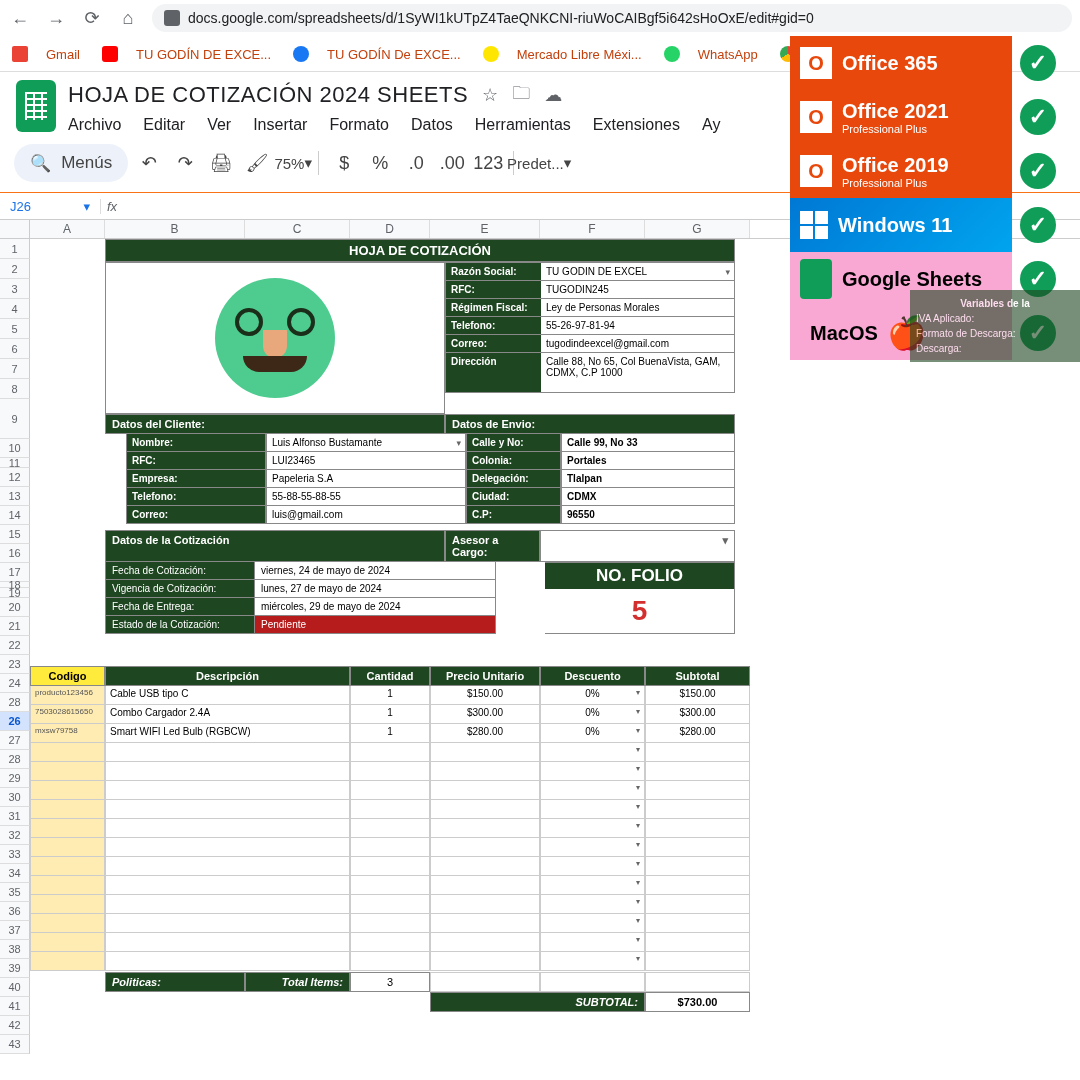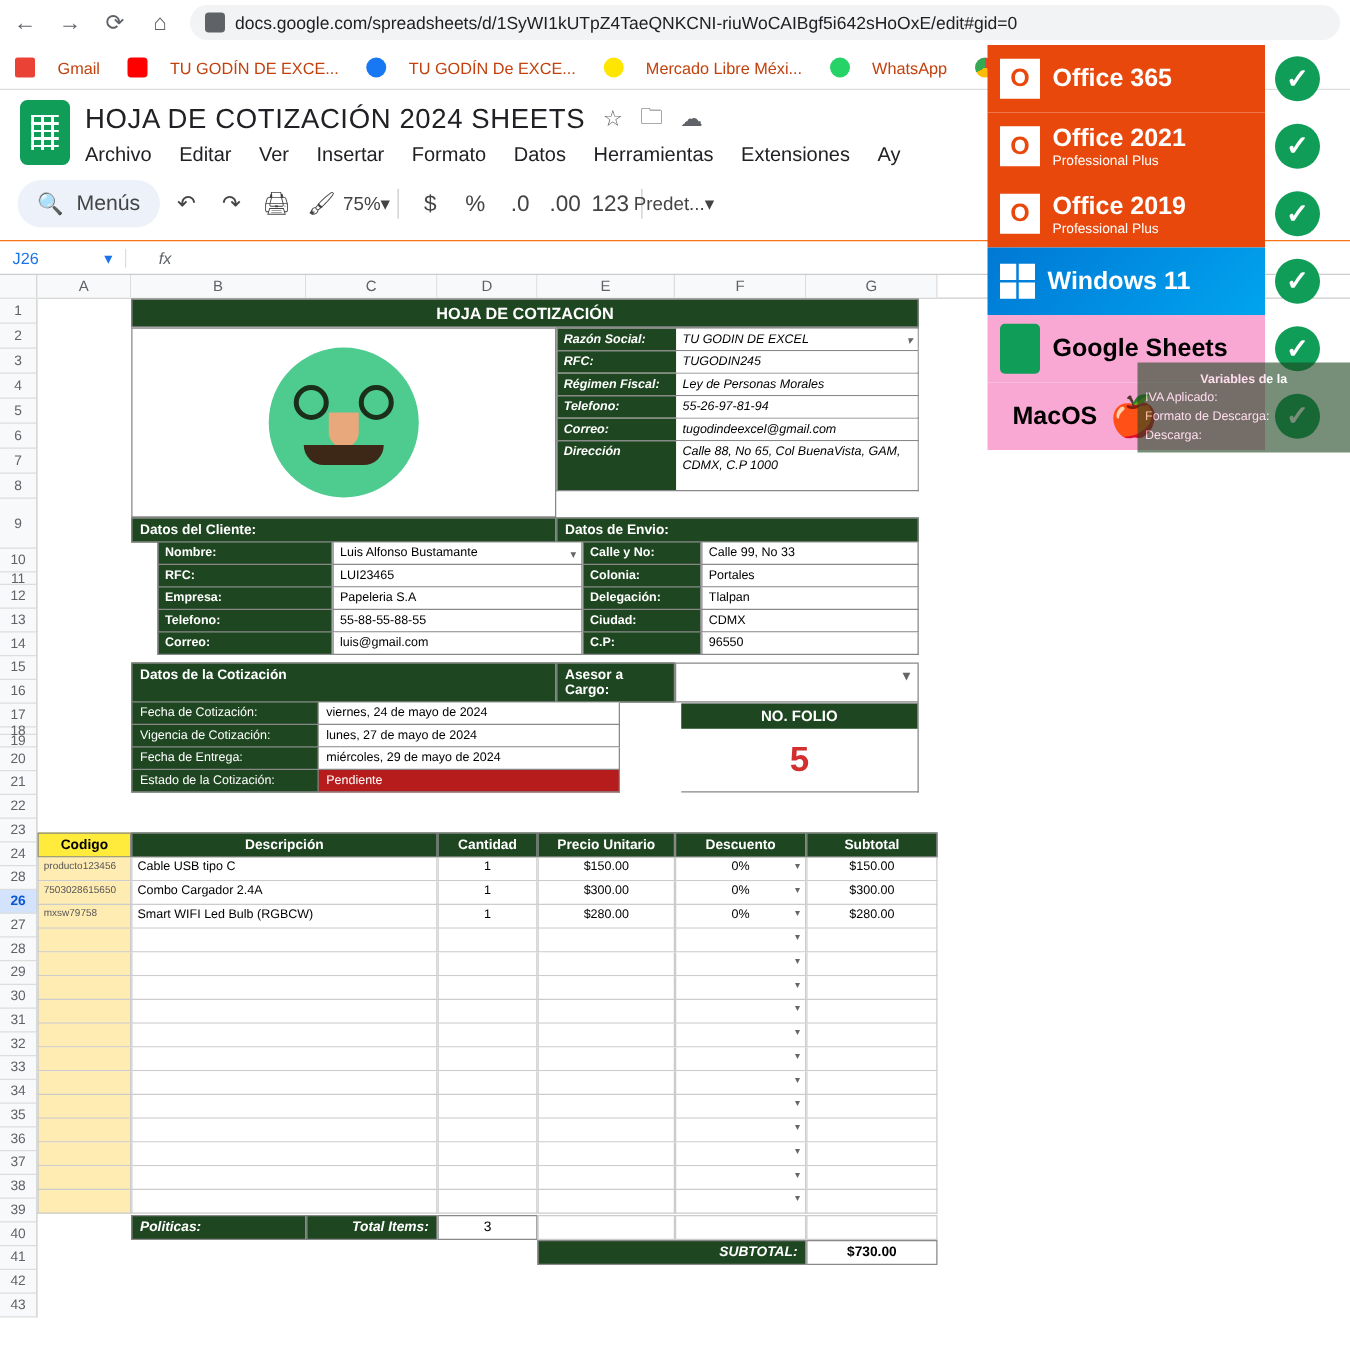--- a/index.html
+++ b/index.html
@@ -33,65 +33,65 @@
   .menu-item { cursor:pointer;}
 
   .toolbar { display:flex; align-items:center; gap:6px; padding: 10px 14px; }
   .tool-pill { background:#edf2fa; border-radius:22px; height:38px; display:flex; align-items:center; padding:0 16px; gap:10px; font-size:17px; color:#444;}
   .tool-btn { width:30px; height:30px; display:flex; align-items:center; justify-content:center; color:#444; font-size:18px;}
   .tool-sep { width:1px; height:24px; background:#ccc; margin:0 4px;}
   .zoom { font-size:15px;}
 
   .namebox-row { display:flex; align-items:center; border-top:1px solid #f97316; border-bottom:1px solid #ccc; height:28px; font-size:13px;}
   .namebox { width:100px; padding:0 10px; color:#1a73e8; display:flex; align-items:center; justify-content:space-between;}
-  .fx { padding:0 26px; color:#5f6368; font-style:italic; border-left:1px solid #ddd;}
+  .fx { padding:0 6px; color:#5f6368; font-style:italic; border-left:1px solid #ddd;}
 
   .grid-wrap { position:relative; font-size:11px; }
   .col-headers { display:flex; background:#fff; border-bottom:1px solid #ccc;}
   .rowhdr-spacer { width:30px; border-right:1px solid #ccc; background:#f8f9fa;}
   .colh { border-right:1px solid #ddd; text-align:center; color:#5f6368; font-size:12px; padding:2px 0; background:#f8f9fa;}
 
   .sheet-body { display:flex;}
   .row-headers { width:30px; background:#f8f9fa;}
   .rowh { height:19px; border-bottom:1px solid #ddd; border-right:1px solid #ccc; text-align:center; color:#5f6368; font-size:11px; line-height:19px;}
   .rowh.sel { background:#d3e3fd; color:#0b57d0; font-weight:bold;}
 
   .content { position:relative; width:720px;}
 
   .form { position:absolute; left:75px; top:0; width:630px; font-size:11px; color:#fff;}
   .hdr-bar { background:#1e4620; text-align:center; font-weight:bold; padding:3px 0; font-size:13px; border:1px solid #888;}
-  .section { display:flex;font-style:italic;}
+  .section { display:flex;}
   .logo-box { width:340px; height:152px; background:#fff; border:1px solid #888; display:flex; align-items:center; justify-content:center;}
   .face-logo { width:120px; height:120px; background:#4ecb8f; border-radius:50%; position:relative;}
   .glasses { position:absolute; top:30px; left:20px; width:80px; height:24px;}
   .lens { position:absolute; width:28px; height:28px; border:4px solid #1a2e1a; border-radius:50%; background:transparent;}
   .lens.l{left:0;} .lens.r{right:0;}
   .nose { position:absolute; top:52px; left:48px; width:24px; height:28px; background:#e8a87c; border-radius:0 0 12px 12px;}
   .mustache { position:absolute; top:78px; left:28px; width:64px; height:16px; background:#3d2817; border-radius:0 0 32px 32px;}
   .info-col { flex:1;}
   .info-row { display:flex; border:1px solid #888; border-top:none;}
   .info-row:first-child{border-top:1px solid #888;}
   .lbl { background:#1e4620; width:95px; padding:3px 5px; font-weight:bold; font-size:10px;}
   .val { background:#fff; color:#000; flex:1; padding:3px 5px; font-size:10px; position:relative;}
   .val .dd { position:absolute; right:4px; top:4px; color:#666; font-size:9px;}
   .dual-hdr { display:flex;}
   .dh { background:#1e4620; flex:1; padding:3px 6px; font-weight:bold; border:1px solid #888; font-size:11px;}
   .dual-row { display:flex;}
   .dual-row .lbl { width:140px;margin-left:21px;}
   .dual-row .val { width:200px; flex:none;}
   .dual-row .lbl2 { background:#1e4620; width:95px; padding:3px 5px; font-weight:bold; font-size:10px; border-left:1px solid #888;}
-  .dual-row .val2 { background:#fff; color:#000; flex:1; padding:3px 5px; font-size:10px;}
+  .dual-row .val2 { background:#fff; color:#000; flex:1; padding:3px 5px; font-size:10px;font-weight:bold;}
   .dual-row > * { border:1px solid #888; border-top:none;}
 
   .quote-row { display:flex;}
   .quote-row .ql { background:#1e4620; width:150px; padding:3px 6px; font-size:10px; border:1px solid #888; border-top:none;}
   .quote-row .qv { background:#fff; color:#000; width:241px; padding:3px 6px; font-size:10px; border:1px solid #888; border-top:none; border-left:none;}
   .quote-row .qv.red { background:#b71c1c; color:#fff;}
   .folio-box { width:190px; background:#fff; border:1px solid #888; border-left:none; display:flex; flex-direction:column;}
-  .folio-hdr { background:#1e4620; text-align:center; font-weight:bold; padding:3px 0; font-size:12px;}
+  .folio-hdr { background:#1e4620; text-align:center; font-weight:bold; padding:3px 0; font-size:17px;}
   .folio-num { flex:1; display:flex; align-items:center; justify-content:center; font-size:28px; font-weight:bold; color:#d32f2f;}
 
   .items-hdr { display:flex; position:absolute; left:0; width:750px;}
   .ih { background:#1e4620; color:#fff; font-weight:bold; text-align:center; padding:3px 0; font-size:11px; border:1px solid #888;}
   .ih.codigo { background:#ffeb3b; color:#000; width:75px;}
   .ih.desc { width:245px;}
   .ih.cant { width:80px;}
   .ih.pu { width:110px;}
   .ih.disc { width:105px;}
   .ih.sub { width:105px;}

